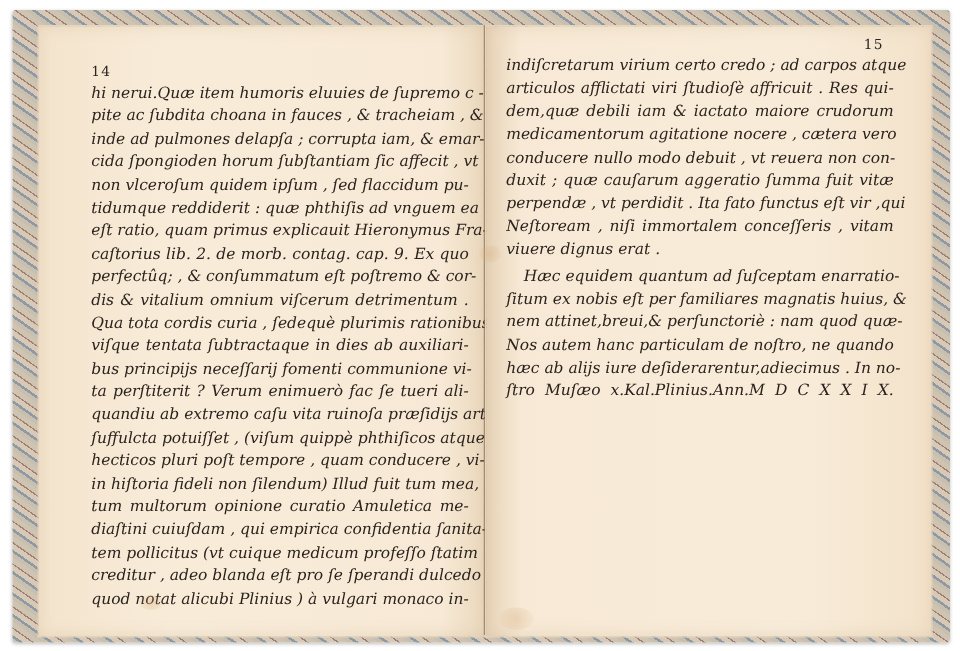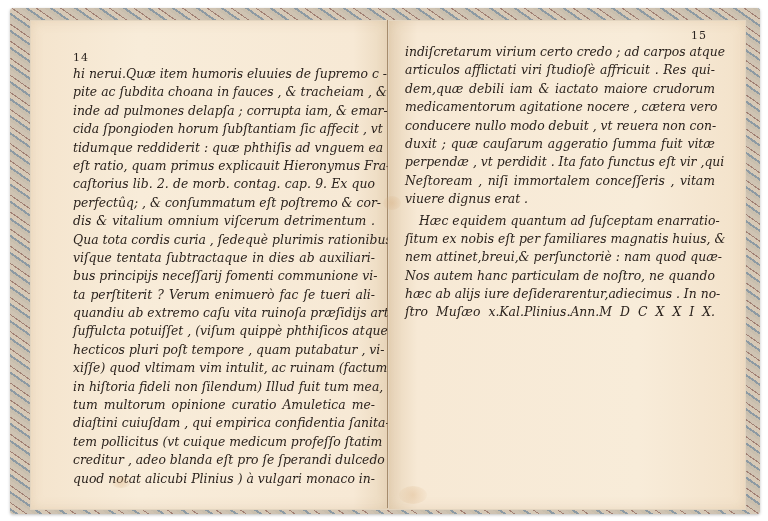--- a/index.html
+++ b/index.html
@@ -105,33 +105,33 @@
 <div class="spread">
   <div class="cover-edge"></div>
 
   <div class="page left">
     <div class="page-number">14</div>
     <div class="text-block">
       <span class="line">hi nerui.Quæ item humoris eluuies de ſupremo c -</span>
       <span class="line">pite ac ſubdita choana in fauces , &amp; tracheiam , &amp;</span>
       <span class="line">inde ad pulmones delapſa ; corrupta iam, &amp; emar-</span>
       <span class="line">cida ſpongioden horum ſubſtantiam ſic affecit , vt</span>
+      <span class="line">non vlceroſum quidem ipſum , ſed flaccidum pu-</span>
       <span class="line">tidumque reddiderit : quæ phthiſis ad vnguem ea</span>
       <span class="line">eſt ratio, quam primus explicauit Hieronymus Fra-</span>
       <span class="line">caſtorius lib. 2. de morb. contag. cap. 9. Ex quo</span>
       <span class="line">perfectûq; , &amp; conſummatum eſt poſtremo &amp; cor-</span>
       <span class="line">dis &amp; vitalium omnium viſcerum detrimentum .</span>
       <span class="line">Qua tota cordis curia , ſedequè plurimis rationibus</span>
       <span class="line">viſque tentata ſubtractaque in dies ab auxiliari-</span>
       <span class="line">bus principijs neceſſarij fomenti communione vi-</span>
       <span class="line">ta perſtiterit ? Verum enimuerò fac ſe tueri ali-</span>
       <span class="line">quandiu ab extremo caſu vita ruinoſa præſidijs artis</span>
       <span class="line">ſuffulcta potuiſſet , (viſum quippè phthiſicos atque</span>
-      <span class="line">hecticos pluri poſt tempore , quam putabatur , vi-</span>
-      <span class="line">xiſſe) quod vltimam vim intulit, ac ruinam (factum</span>
+      <span class="line">hecticos pluri poſt tempore , quam conducere , vi-</span>
       <span class="line">in hiſtoria fideli non ſilendum) Illud fuit tum mea,</span>
       <span class="line">tum multorum opinione curatio Amuletica me-</span>
       <span class="line">diaſtini cuiuſdam , qui empirica confidentia ſanita-</span>
       <span class="line">tem pollicitus (vt cuique medicum profeſſo ſtatim</span>
       <span class="line">creditur , adeo blanda eſt pro ſe ſperandi dulcedo ,</span>
       <span class="line">quod notat alicubi Plinius ) à vulgari monaco in-</span>
 
     </div>
     <div class="stain" style="left:80px; top:455px; width:20px; height:12px;"></div>
   </div>

